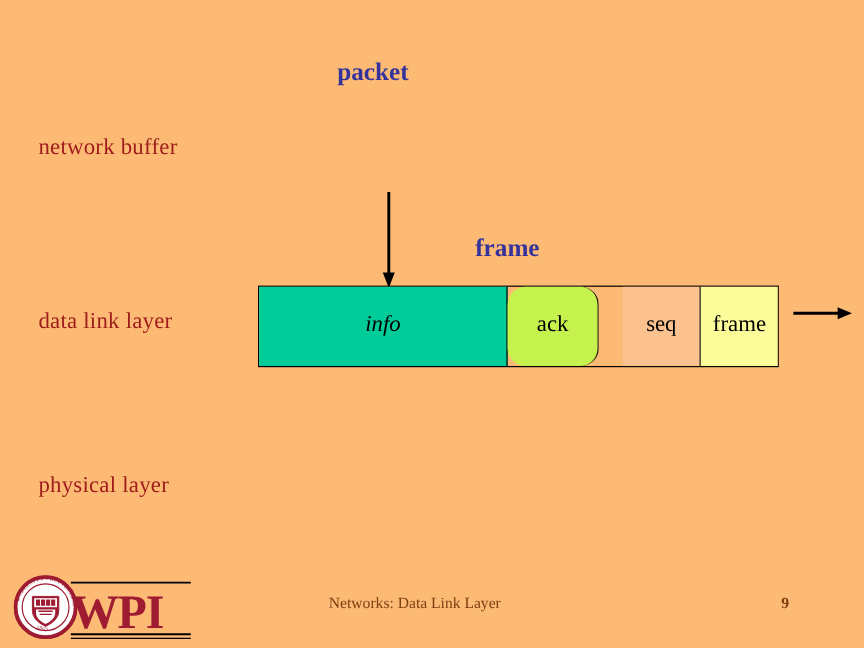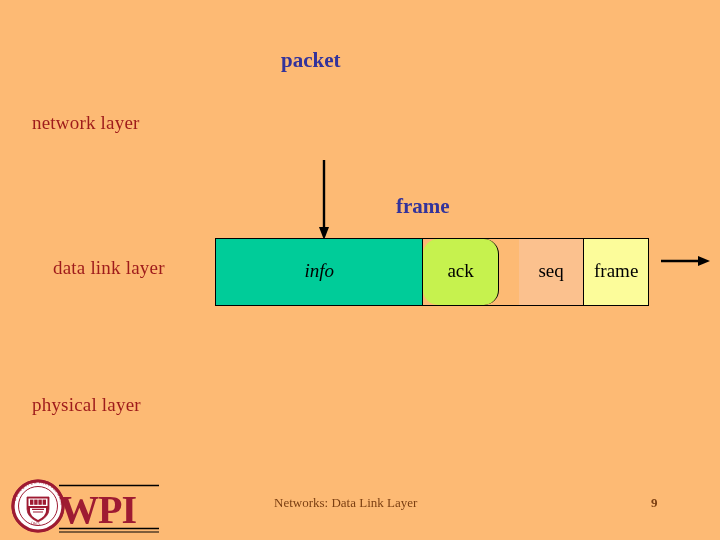--- a/index.html
+++ b/index.html
@@ -21,21 +21,21 @@
   .layer-label {
     position: absolute;
     color: #9E1B1B;
     font-family: "Liberation Serif", "DejaVu Serif", serif;
     font-size: 19px;
     font-weight: normal;
     white-space: nowrap;
     letter-spacing: 0.2px;
   }
   #label-network     { left: 32px; top: 112px; }
-  #label-datalink    { left: 32px; top: 257px; margin-left: 21px; }
+  #label-datalink    { left: 32px; top: 257px; }
   #label-physical    { left: 32px; top: 394px; }
 
   
   .callout {
     position: absolute;
     color: #33339B;
     font-family: "Liberation Serif", "DejaVu Serif", serif;
     font-size: 21px;
     font-weight: bold;
     white-space: nowrap;
@@ -151,21 +151,21 @@
     height: 56px;
   }
 </style>
 </head>
 <body>
 
 <div id="slide">
 
   <div class="callout" id="callout-packet">packet</div>
 
-  <div class="layer-label" id="label-network">network layer</div>
+  <div class="layer-label" id="label-network">network buffer</div>
 
 
   <svg id="arrow-down" viewBox="0 0 22 82">
     <line x1="10" y1="0" x2="10" y2="70" stroke="#000000" stroke-width="2.4"></line>
     <polygon points="10,80 5,67 15,67" fill="#000000"></polygon>
   </svg>
 
   <div class="callout" id="callout-frame">frame</div>
 
   <div class="layer-label" id="label-datalink">data link layer</div>

